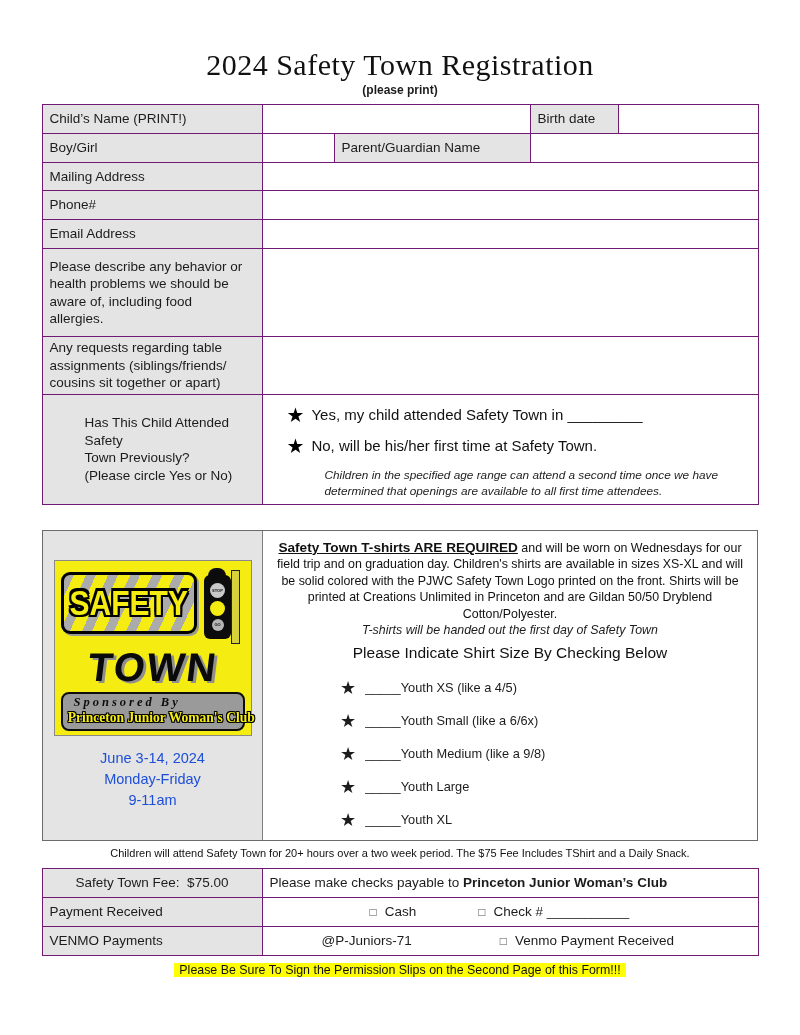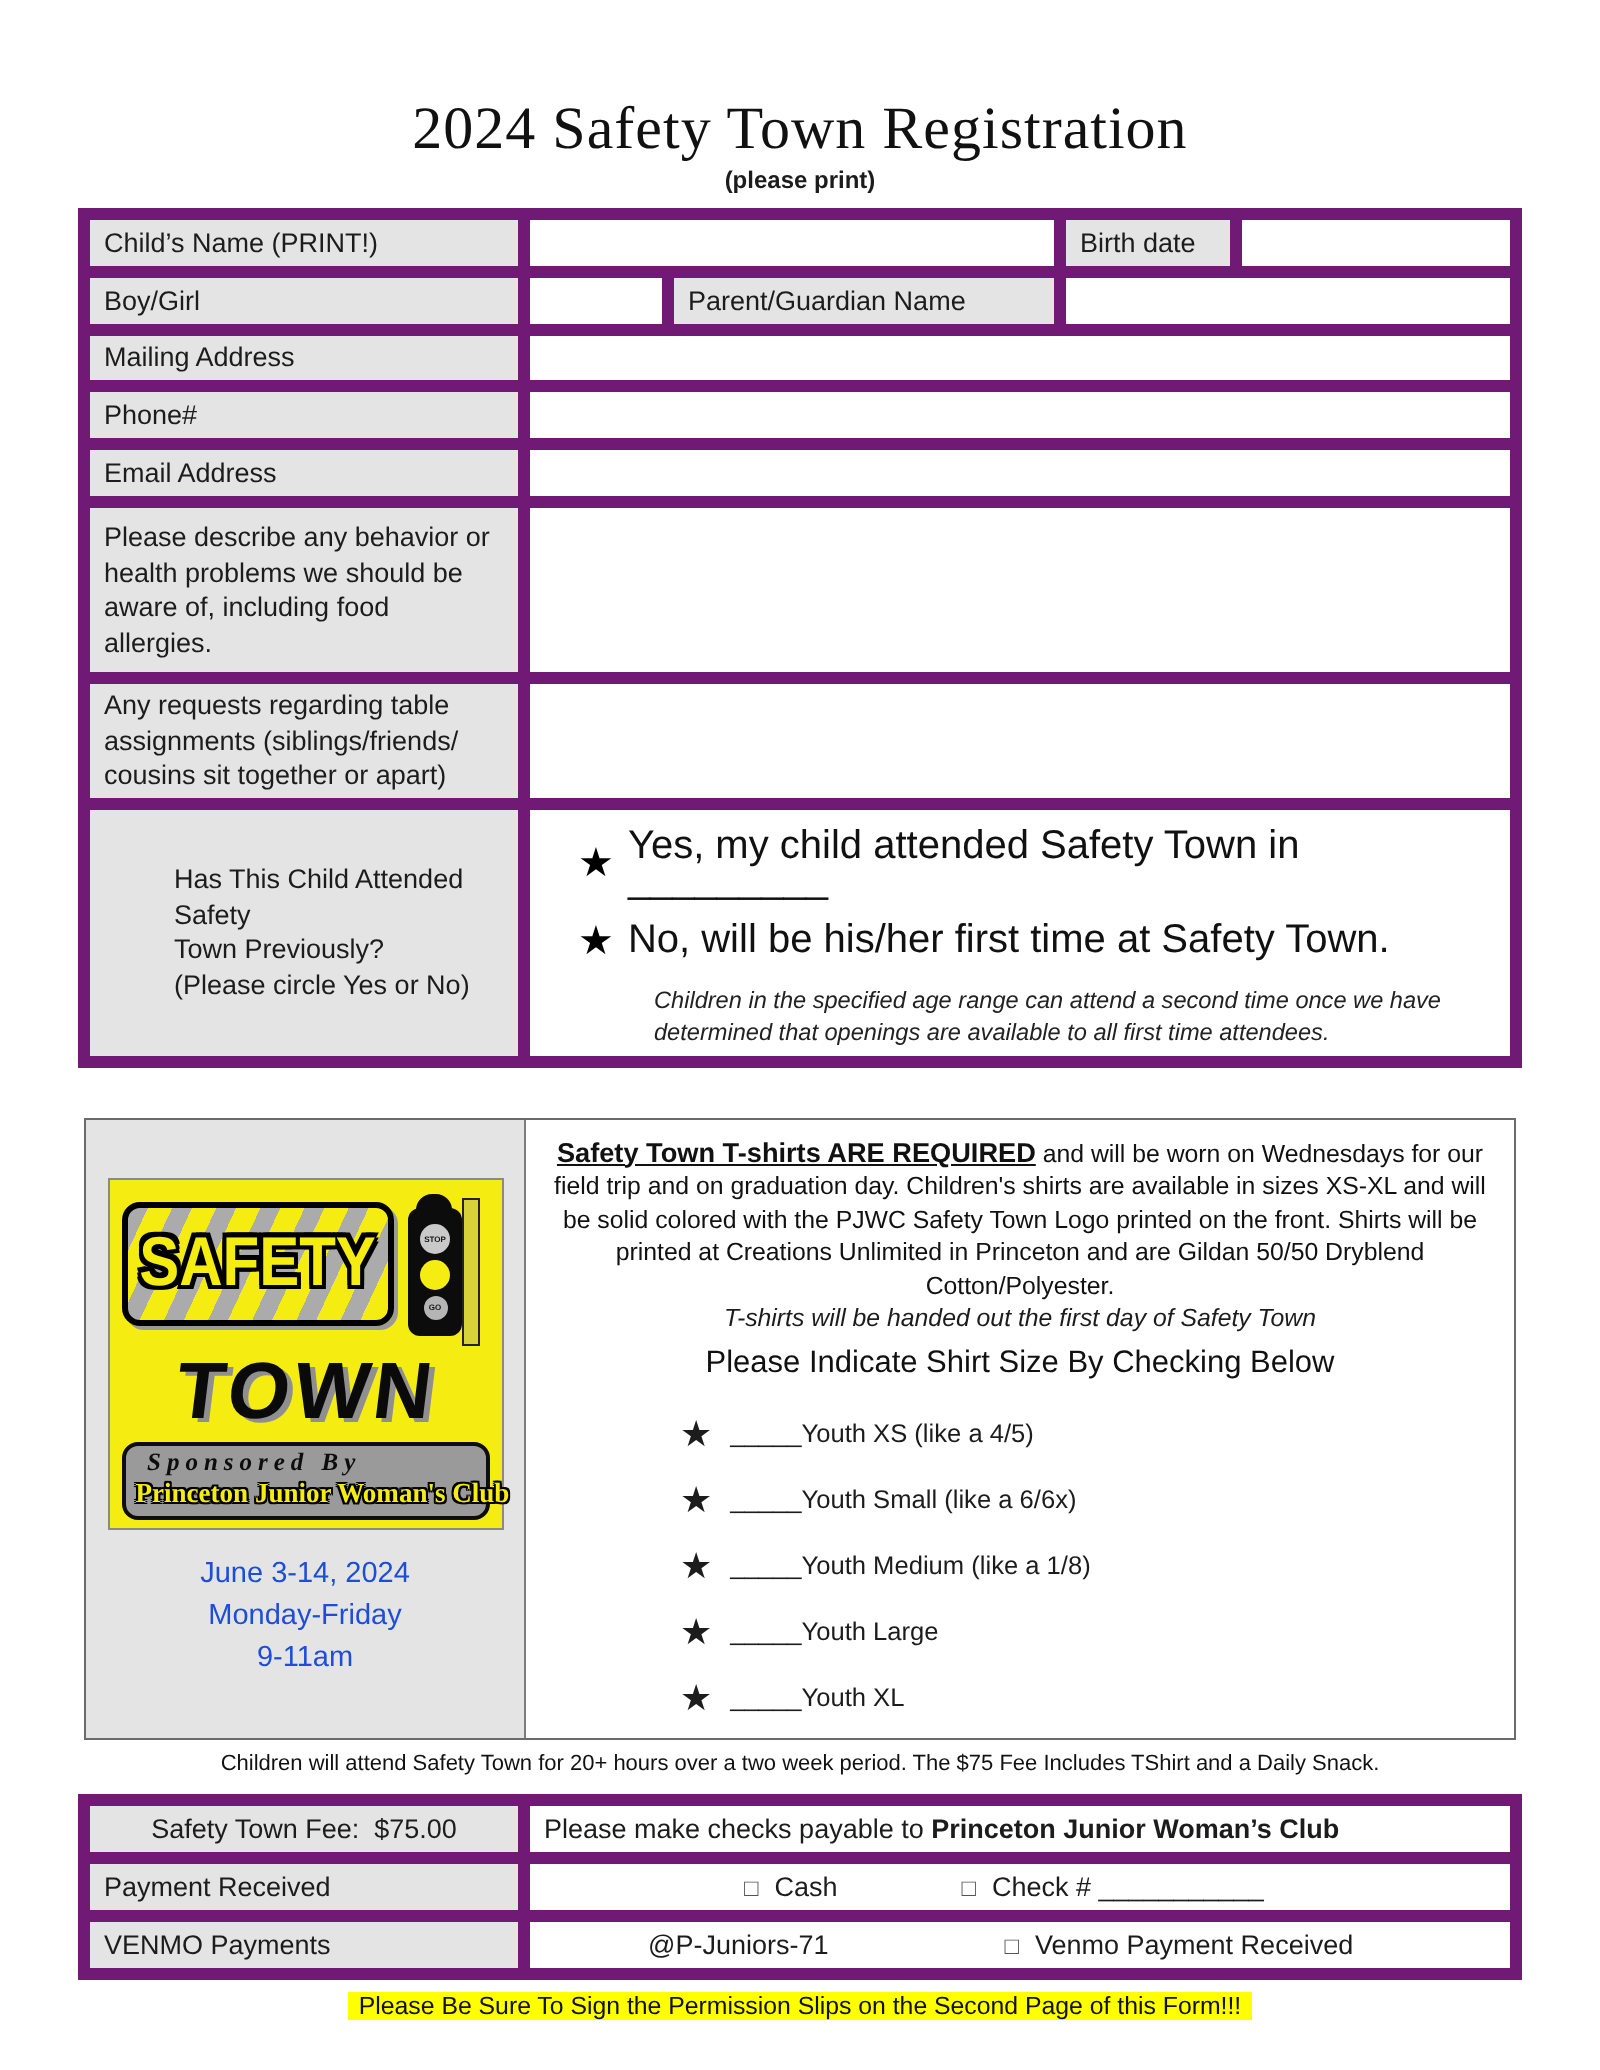--- a/index.html
+++ b/index.html
@@ -5,37 +5,37 @@
   * { margin:0; padding:0; box-sizing:border-box; }
   html,body { width:800px; background:#ffffff; }
   body { height:1035px; font-family:"Liberation Sans", sans-serif; color:#1c1c1c; position:relative; }
 
   .page { width:800px; height:1035px; overflow:hidden; }
 
   .title { margin-top:48px; text-align:center; font-family:"Liberation Serif", serif; font-size:30px; font-weight:400; letter-spacing:0.5px; color:#111; }
   .subtitle { text-align:center; font-size:12px; font-weight:600; margin-top:1px; }
 
   table.grid { border-collapse:collapse; table-layout:fixed; width:716px; margin:7px auto 0; }
-  table.grid td { border:6px solid #701a75; font-size:13.5px; padding:2px 7px; vertical-align:middle; line-height:17.5px; }
+  table.grid td { border:1px solid #701a75; font-size:13.5px; padding:2px 7px; vertical-align:middle; line-height:17.5px; }
   table.grid { border:1px solid #6b6b6b; }
   td.lbl { background:#e4e4e4; }
   td.blank { background:#ffffff; }
   .prewrap { white-space:pre-line; }
   tr.r29 td { height:29px; }
   tr.r28 td { height:28px; }
   tr.r88 td { height:88px; }
   tr.r57 td { height:57px; }
   tr.r110 td { height:110px;padding-left:42px; }
   td.vtop { vertical-align:top; padding-top:5px; }
 
   
   .attend-cell { vertical-align:top !important; padding:10px 4px 4px 24px !important; }
   .opt { display:flex; align-items:center; margin-bottom:11px; }
   .opt-star { font-size:20px; line-height:20px; margin-right:7px; color:#000; }
-  .opt-text { font-size:20px; color:#111; }
+  .opt-text { font-size:15px; color:#111; }
   .attend-note { font-style:italic; font-size:11.8px; line-height:16px; margin:3px 0 0 38px; color:#222; white-space:pre-line; }
 
   
   .tshirt { width:716px; min-height:282px; margin:25px auto 0; border:1px solid #6b6b6b; display:flex; }
   .tshirt-left { width:220px; background:#e4e4e4; border-right:1px solid #7d7d7d; padding-top:17px; flex:none; }
   .tshirt-right { flex:1; padding:9px 13px 4px; }
 
   
   .logo { width:198px; height:176px; margin:12px auto; background:#f5ec11; border:1px solid #8a8a8a; padding:7px 6px 5px; position:relative; }
   .logo-top { display:flex; align-items:flex-start; }
@@ -198,21 +198,21 @@
         <div class="size-item">
           <span class="size-star">★</span>
           <span class="size-label">_____Youth XS (like a 4/5)</span>
         </div>
         <div class="size-item">
           <span class="size-star">★</span>
           <span class="size-label">_____Youth Small (like a 6/6x)</span>
         </div>
         <div class="size-item">
           <span class="size-star">★</span>
-          <span class="size-label">_____Youth Medium (like a 1/8)</span>
+          <span class="size-label">_____Youth Medium (like a 9/8)</span>
         </div>
         <div class="size-item">
           <span class="size-star">★</span>
           <span class="size-label">_____Youth Large</span>
         </div>
         <div class="size-item">
           <span class="size-star">★</span>
           <span class="size-label">_____Youth XL</span>
         </div>
       </div>

